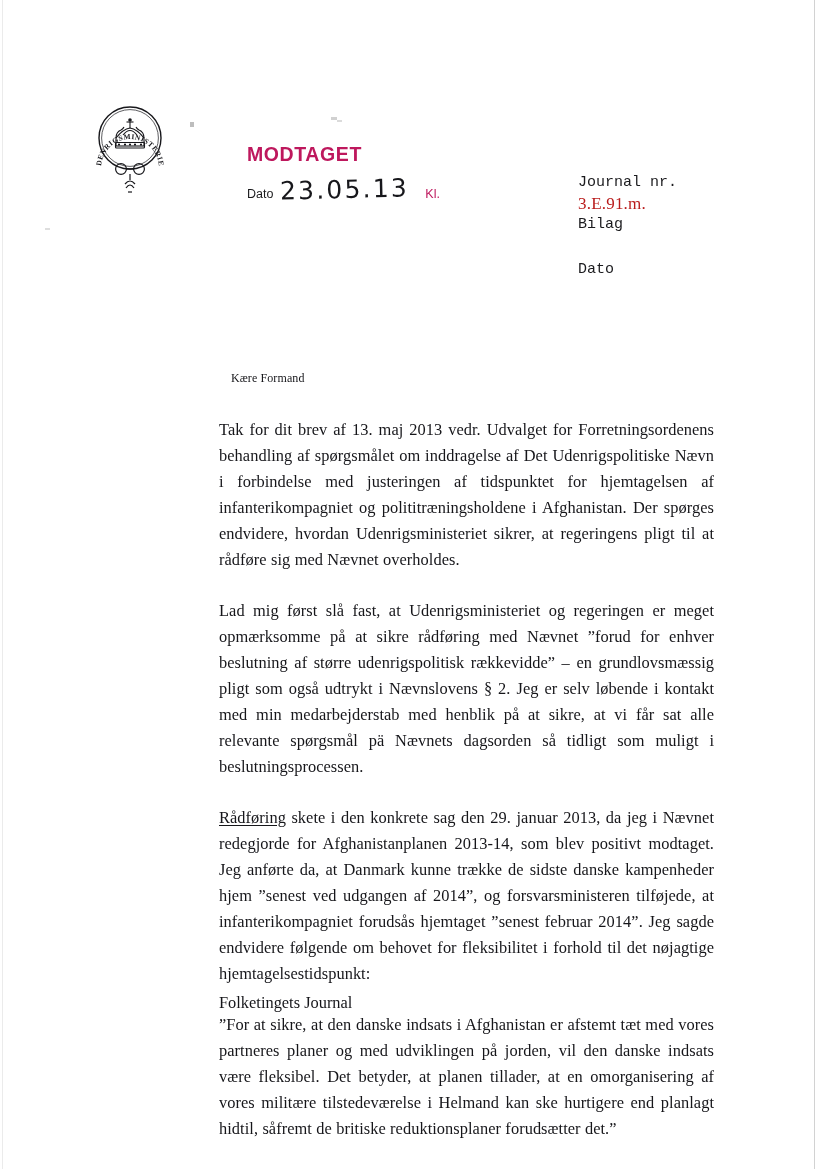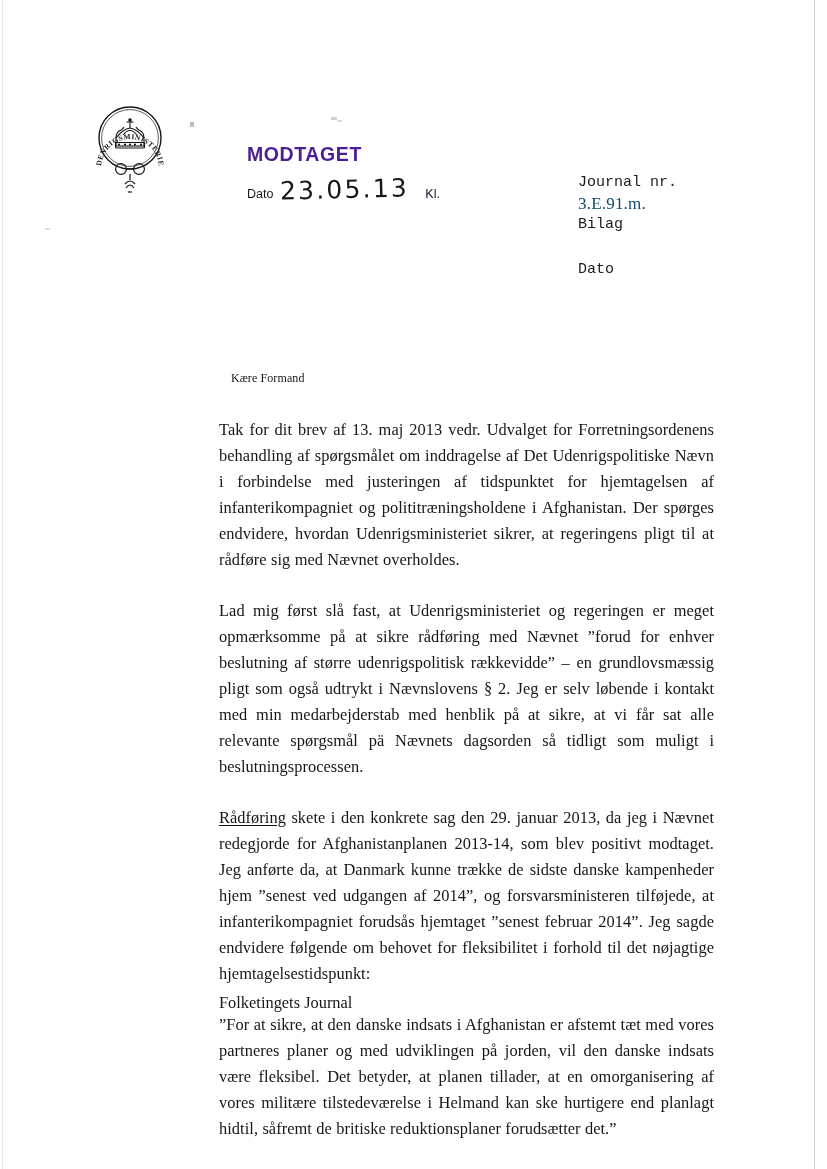--- a/index.html
+++ b/index.html
@@ -58,21 +58,21 @@
     left: 247px;
     top: 143px;
     width: 300px;
   }
   .stamp-line {
     font-family: "Liberation Sans", "DejaVu Sans", sans-serif;
     font-weight: 700;
     font-size: 19.5px;
     letter-spacing: 0.6px;
     line-height: 1.22;
-    color: #4c1d95;
+    color: #be185d;
     white-space: nowrap;
   }
   .stamp-dateline {
     margin-top: 8px;
     display: flex;
     align-items: baseline;
     white-space: nowrap;
   }
   .stamp-lbl {
     font-family: "Liberation Sans", "DejaVu Sans", sans-serif;
@@ -86,41 +86,41 @@
     font-weight: 400;
     letter-spacing: 2.2px;
     color: #17171b;
     margin: 0 16px 0 7px;
     transform: rotate(-1.4deg);
     display: inline-block;
   }
   .stamp-kl {
     font-family: "Liberation Sans", "DejaVu Sans", sans-serif;
     font-size: 12.5px;
-    color: #0f172a;
+    color: #be185d;
   }
 
   
   #journal {
     position: absolute;
     left: 578px;
     top: 173px;
     width: 210px;
   }
   .j-small {
     font-family: Liberation Mono, monospace;
     font-size: 15px;
     line-height: 1.32;
     color: #1b1b1e;
   }
   .j-big {
     font-family: "Liberation Serif", "DejaVu Serif", serif;
     font-size: 17px;
     line-height: 1.28;
-    color: #0c4a6e;
+    color: #b91c1c;
     letter-spacing: 0.2px;
   }
   .j-gap { height: 26px; }
 
   
   #letter {
     position: absolute;
     left: 219px;
     top: 371px;
     width: 495px;

